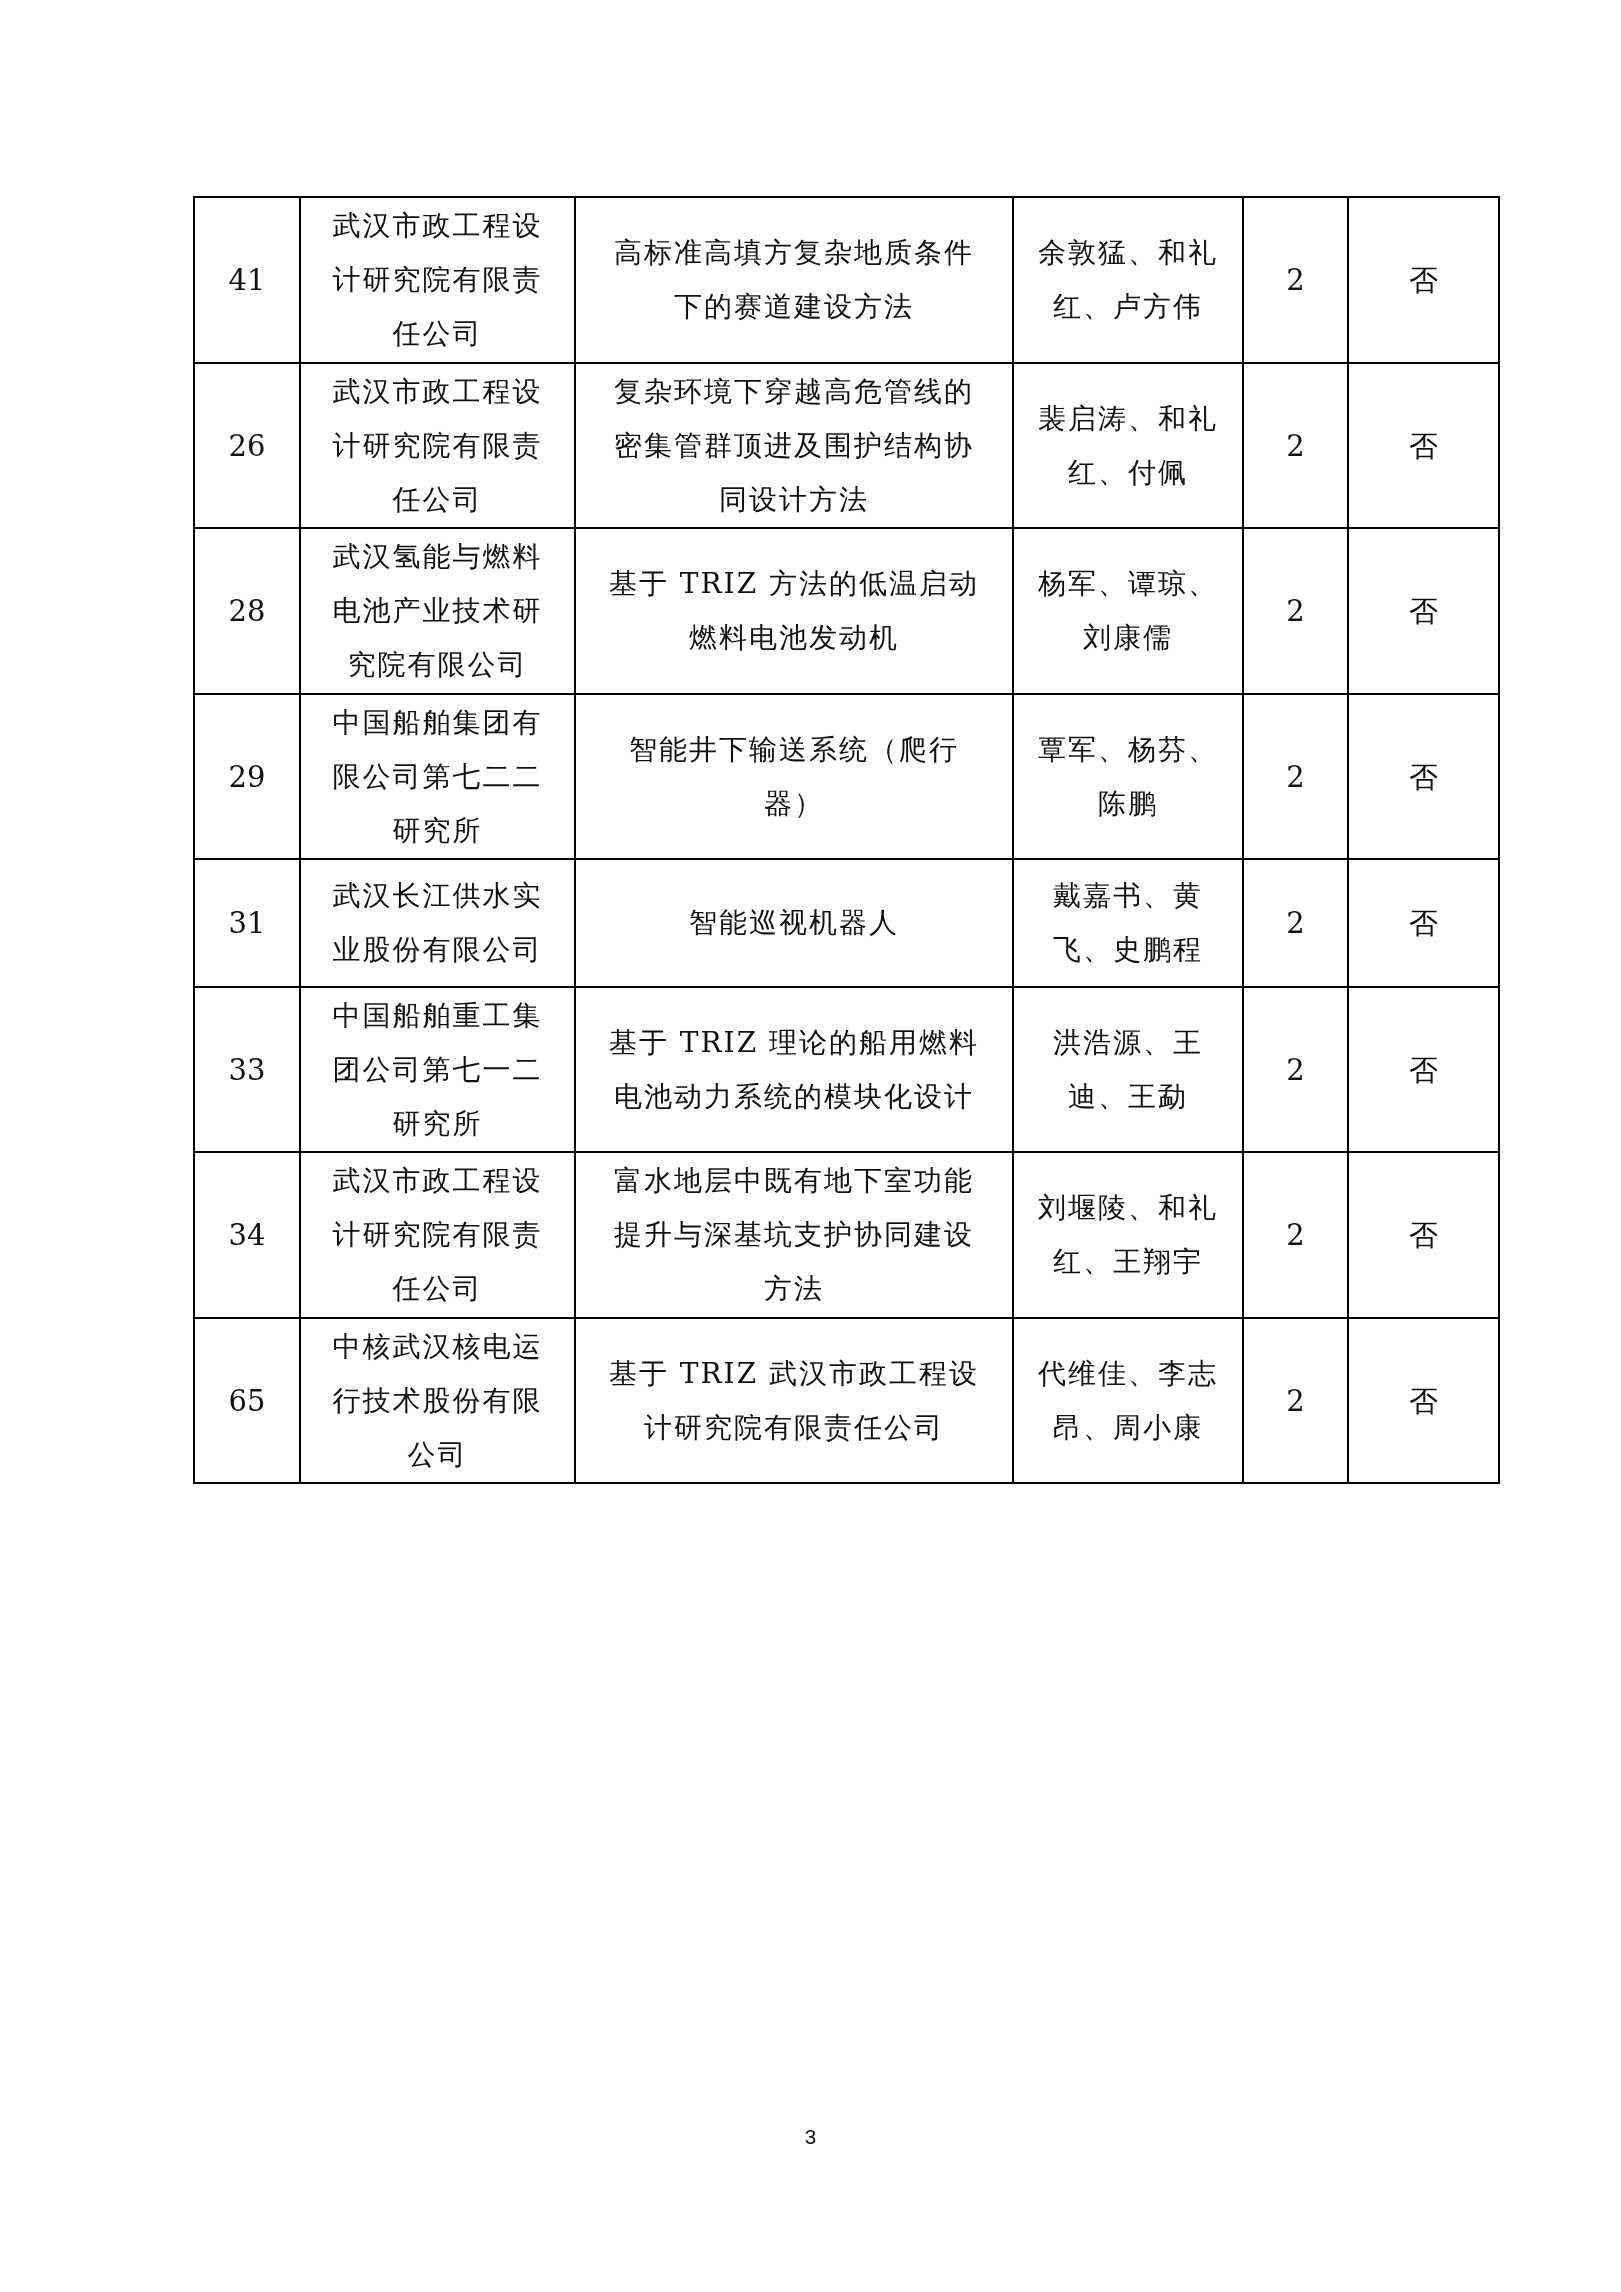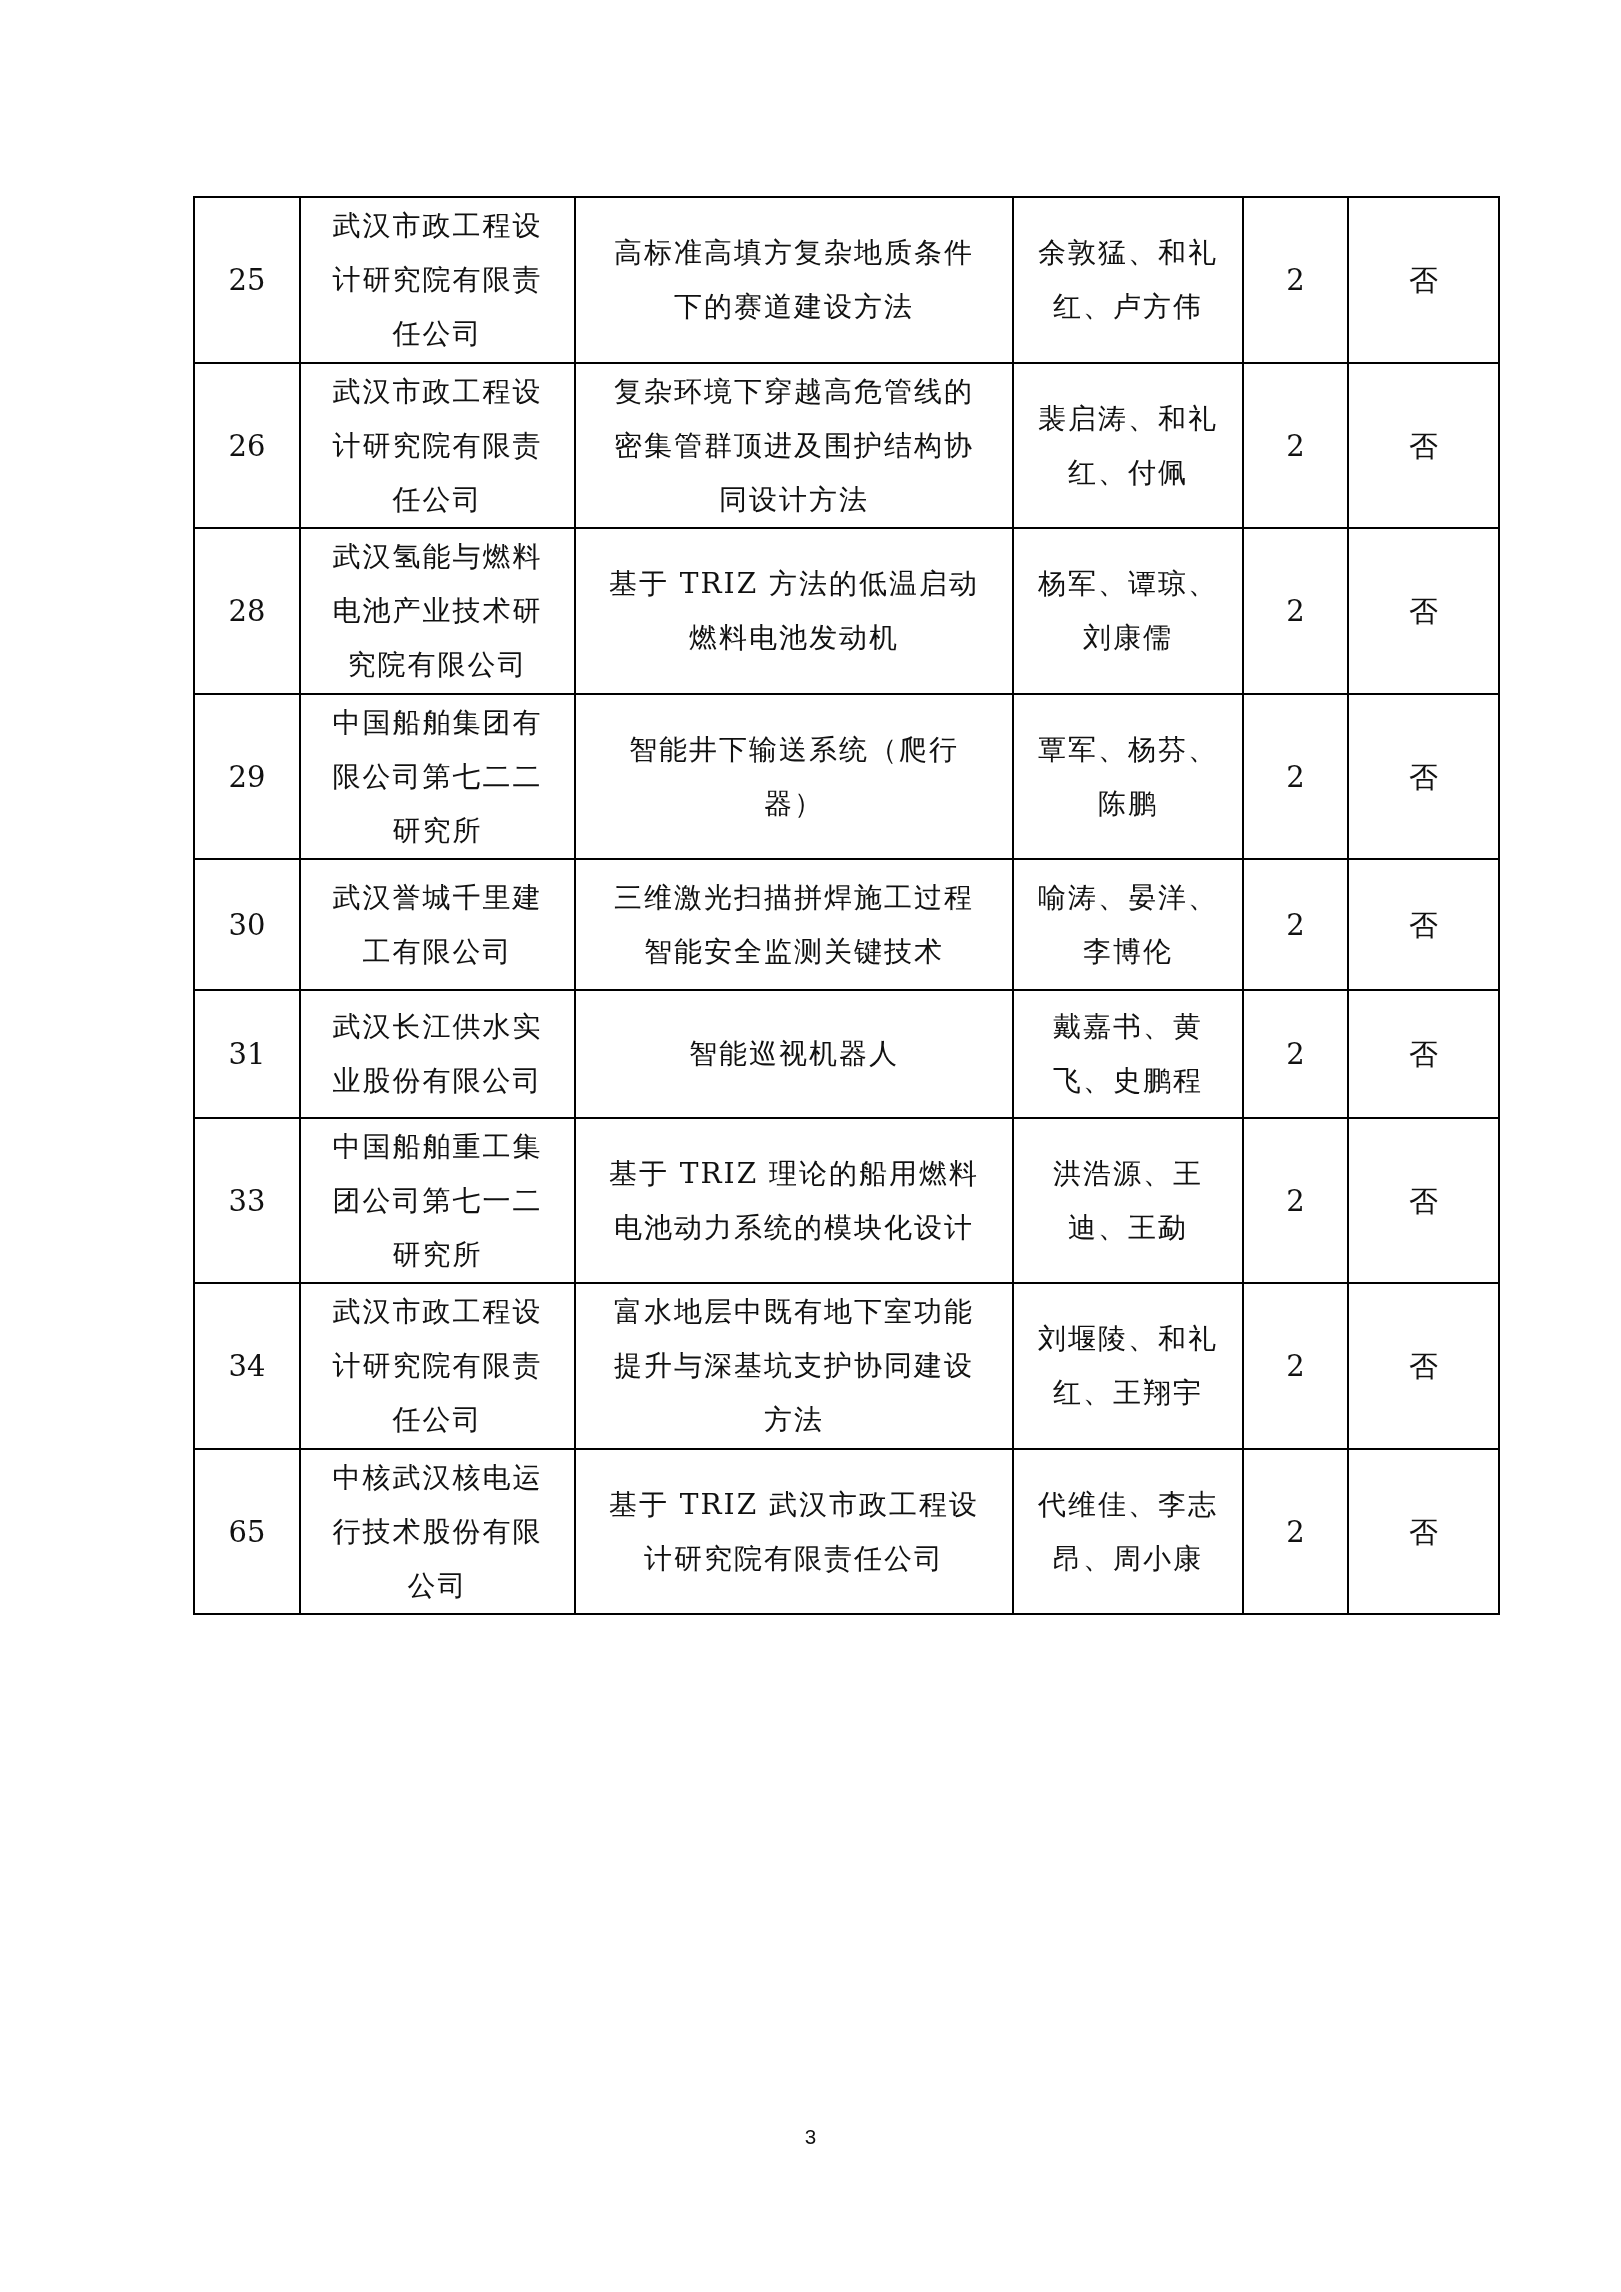--- a/index.html
+++ b/index.html
@@ -59,21 +59,21 @@
   <colgroup>
     <col style="width:106px">
     <col style="width:275px">
     <col style="width:438px">
     <col style="width:230px">
     <col style="width:105px">
     <col style="width:151px">
   </colgroup>
   <tbody id="table-body">
     <tr class="first" style="height:166px">
-      <td class="c-no outer-left">25</td>
+      <td class="c-no outer-left">41</td>
       <td class="c-org"><span class="cell-text" style="width:225px">武汉市政工程设计研究院有限责任公司</span></td>
       <td class="c-proj"><span class="cell-text" style="width:382px">高标准高填方复杂地质条件下的赛道建设方法</span></td>
       <td class="c-mem"><span class="cell-text" style="width:191px">余敦猛、和礼红、卢方伟</span></td>
       <td class="c-count">2</td>
       <td class="c-flag outer-right">否</td>
     </tr>
     <tr style="height:165px">
       <td class="c-no outer-left">26</td>
       <td class="c-org"><span class="cell-text" style="width:225px">武汉市政工程设计研究院有限责任公司</span></td>
       <td class="c-proj"><span class="cell-text" style="width:382px">复杂环境下穿越高危管线的密集管群顶进及围护结构协同设计方法</span></td>
@@ -87,28 +87,20 @@
       <td class="c-proj"><span class="cell-text" style="width:382px">基于 TRIZ 方法的低温启动燃料电池发动机</span></td>
       <td class="c-mem"><span class="cell-text" style="width:191px">杨军、谭琼、刘康儒</span></td>
       <td class="c-count">2</td>
       <td class="c-flag outer-right">否</td>
     </tr>
     <tr style="height:165px">
       <td class="c-no outer-left">29</td>
       <td class="c-org"><span class="cell-text" style="width:225px">中国船舶集团有限公司第七二二研究所</span></td>
       <td class="c-proj"><span class="cell-text" style="width:382px">智能井下输送系统（爬行器）</span></td>
       <td class="c-mem"><span class="cell-text" style="width:191px">覃军、杨芬、陈鹏</span></td>
-      <td class="c-count">2</td>
-      <td class="c-flag outer-right">否</td>
-    </tr>
-    <tr style="height:131px">
-      <td class="c-no outer-left">30</td>
-      <td class="c-org"><span class="cell-text" style="width:225px">武汉誉城千里建工有限公司</span></td>
-      <td class="c-proj"><span class="cell-text" style="width:382px">三维激光扫描拼焊施工过程智能安全监测关键技术</span></td>
-      <td class="c-mem"><span class="cell-text" style="width:191px">喻涛、晏洋、李博伦</span></td>
       <td class="c-count">2</td>
       <td class="c-flag outer-right">否</td>
     </tr>
     <tr style="height:128px">
       <td class="c-no outer-left">31</td>
       <td class="c-org"><span class="cell-text" style="width:225px">武汉长江供水实业股份有限公司</span></td>
       <td class="c-proj"><span class="cell-text" style="width:382px">智能巡视机器人</span></td>
       <td class="c-mem"><span class="cell-text" style="width:162px">戴嘉书、黄飞、史鹏程</span></td>
       <td class="c-count">2</td>
       <td class="c-flag outer-right">否</td>

